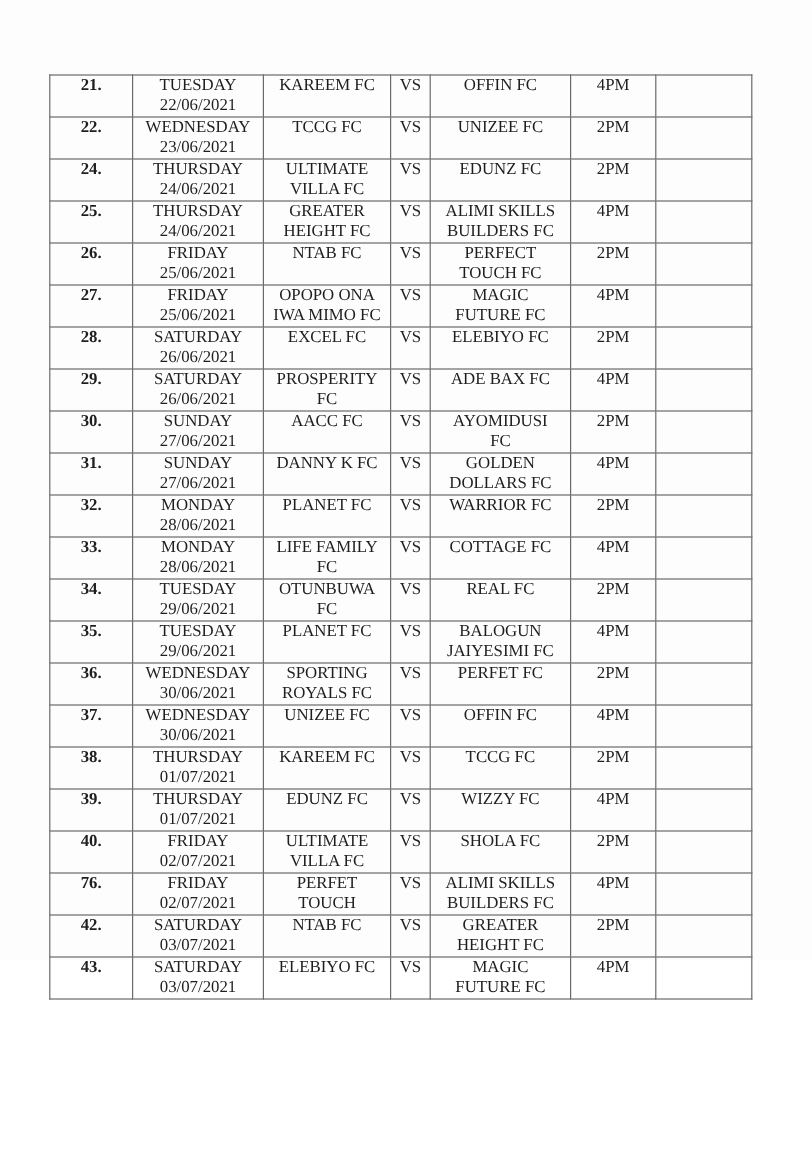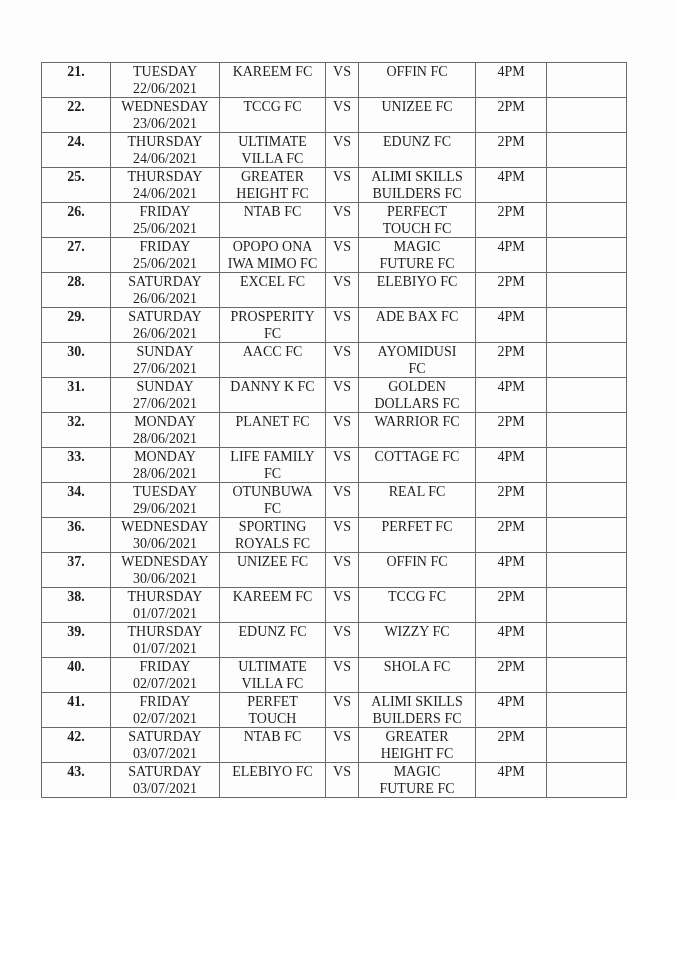--- a/index.html
+++ b/index.html
@@ -362,20 +362,45 @@
           </td>
           <td class="time">
             <span class="cell-text">2PM</span>
           </td>
           <td class="remarks">
             <span class="cell-text"></span>
           </td>
         </tr>
         <tr>
           <td class="num">
+            <span class="cell-text">35.</span>
+          </td>
+          <td class="date">
+            <span class="cell-text">TUESDAY</span>
+            <span class="cell-text">29/06/2021</span>
+          </td>
+          <td class="home">
+            <span class="cell-text">PLANET FC</span>
+          </td>
+          <td class="vs">
+            <span class="cell-text">VS</span>
+          </td>
+          <td class="away">
+            <span class="cell-text">BALOGUN
+JAIYESIMI FC</span>
+          </td>
+          <td class="time">
+            <span class="cell-text">4PM</span>
+          </td>
+          <td class="remarks">
+            <span class="cell-text"></span>
+          </td>
+        </tr>
+        <tr>
+          <td class="num">
             <span class="cell-text">36.</span>
           </td>
           <td class="date">
             <span class="cell-text">WEDNESDAY</span>
             <span class="cell-text">30/06/2021</span>
           </td>
           <td class="home">
             <span class="cell-text">SPORTING
 ROYALS FC</span>
           </td>
@@ -484,21 +509,21 @@
           </td>
           <td class="time">
             <span class="cell-text">2PM</span>
           </td>
           <td class="remarks">
             <span class="cell-text"></span>
           </td>
         </tr>
         <tr>
           <td class="num">
-            <span class="cell-text">41.</span>
+            <span class="cell-text">76.</span>
           </td>
           <td class="date">
             <span class="cell-text">FRIDAY</span>
             <span class="cell-text">02/07/2021</span>
           </td>
           <td class="home">
             <span class="cell-text">PERFET
 TOUCH</span>
           </td>
           <td class="vs">

